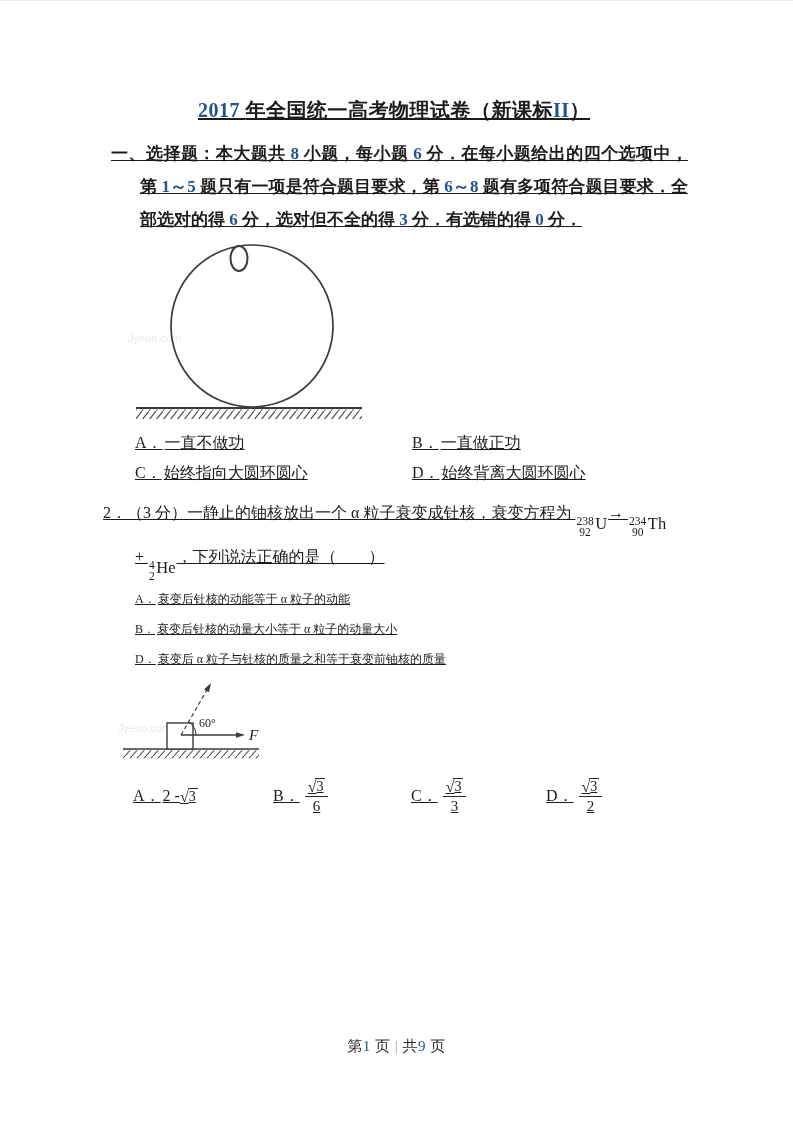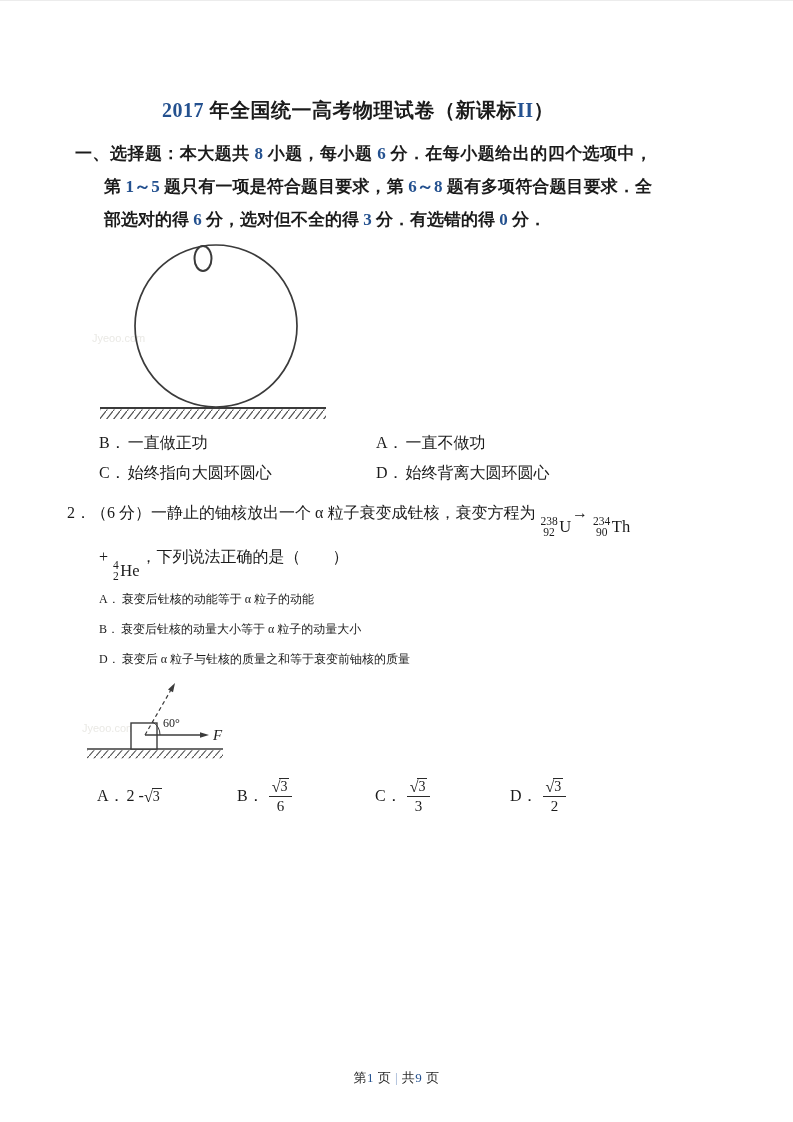--- a/index.html
+++ b/index.html
@@ -1,18 +1,18 @@
 <!DOCTYPE html>
 <html><head>
 <meta charset="utf-8">
 <style>
   html,body{margin:0;padding:0;background:#fff;}
   body{width:793px;height:1122px;font-family:"Liberation Serif","DejaVu Serif",serif;color:#1b1b1b;}
   .page{position:relative;width:793px;height:1122px;overflow:hidden;background:#ffffff;border-top:1px solid #ececec;box-sizing:border-box;}
-  .content{width:588px;margin-left:64px;}
+  .content{width:588px;margin-left:100px;text-decoration:underline;}
 
   .title{margin:0;padding-top:94px;font-size:20px;line-height:30px;font-weight:bold;text-align:center;letter-spacing:.5px;}
 
   .section-heading{margin:12px 0 0;font-size:17px;font-weight:bold;line-height:33px;padding-left:40px;text-indent:-29px;text-align:justify;}
 
   .qtext{margin:3px 0 0;font-size:16px;line-height:31px;padding-left:35px;text-indent:-32px;text-align:justify;}
   .q2line{margin:0;font-size:16px;line-height:38px;padding-left:35px;}
   .q2line.first{margin-top:6px;padding-left:3px;}
 
   .seg-num{color:#24518f;}
@@ -21,40 +21,40 @@
   .fig1{display:block;margin:4px 0 0 28px;}
   .fig3{display:block;margin:2px 0 0 18px;}
   .wm{fill:#eae9e5;font-size:11px;font-family:"Liberation Sans",sans-serif;}
   .fig-label{fill:#1d1d1d;font-size:12px;font-family:"Liberation Serif",serif;}
   .fig-label.force{font-size:15px;font-style:italic;}
 
   .opts-2col{display:grid;grid-template-columns:277px 1fr;padding-left:35px;margin-top:2px;font-size:16px;line-height:30px;}
   .opts-1col{padding-left:35px;margin-top:2px;font-size:12px;line-height:30px;}
   .opt{white-space:nowrap;}
 
-  .nuclide{display:inline-flex;align-items:center;vertical-align:-7px;margin:0 1px;}
+  .nuclide{display:inline-flex;align-items:flex-start;vertical-align:-7px;margin:0 1px;}
   .nstack{display:inline-flex;flex-direction:column;align-items:center;font-size:11.5px;line-height:11px;letter-spacing:0;}
   .nsym{font-size:16.5px;margin-left:1.5px;line-height:16px;}
 
   .q3-opts{display:flex;align-items:center;height:52px;padding-left:33px;margin-top:2px;font-size:16px;}
   .q3-opt{display:flex;align-items:center;}
   .q3-opt.a{width:140px;}
   .q3-opt.b{width:138px;}
   .q3-opt.c{width:135px;}
   .olabel{margin-right:2px;}
 
   .sqrt{display:inline-flex;align-items:flex-start;}
   .sqrt .sign{font-size:16px;line-height:17px;}
   .sqrt .rad{border-top:1.4px solid #2a2a2a;font-size:14px;line-height:16px;padding:0 2px 0 1px;margin-left:-1px;}
 
   .frac{display:inline-flex;flex-direction:column;align-items:center;vertical-align:middle;margin-left:3px;}
   .frac .ftop{display:inline-flex;align-items:flex-start;border-bottom:1.3px solid #2a2a2a;padding:0 3px 1px;}
   .frac .fbot{font-size:15px;line-height:18px;}
 
-  .footer{position:absolute;left:0;right:0;top:1036px;text-align:center;font-size:13px;color:#2b2b2b;letter-spacing:.5px;margin-top:32px;}
+  .footer{position:absolute;left:0;right:0;top:1036px;text-align:center;font-size:15px;color:#2b2b2b;letter-spacing:.5px;}
 </style>
 </head>
 <body>
 
 <div class="page">
   <div class="content">
 
     <h1 class="title"><span class="seg-num">2017 </span><span>年全国统一高考物理试卷（新课标</span><span class="seg-num">II</span><span>）</span></h1>
 
     <p class="section-heading"><span>一、选择题：本大题共 </span><span class="seg-num">8</span><span> 小题，每小题 </span><span class="seg-num">6</span><span> 分．在每小题给出的四个选项中，第 </span><span class="seg-num">1～5</span><span> 题只有一项是符合题目要求，第 </span><span class="seg-num">6～8</span><span> 题有多项符合题目要求．全部选对的得 </span><span class="seg-num">6</span><span> 分，选对但不全的得 </span><span class="seg-num">3</span><span> 分．有选错的得 </span><span class="seg-num">0</span><span> 分．</span></p>
@@ -68,29 +68,29 @@
           </pattern>
         </defs>
         <text class="wm" x="0" y="102">Jyeoo.com</text>
         <circle cx="124" cy="86" r="81" fill="none" stroke="#3b3b3b" stroke-width="1.7"></circle>
         <ellipse cx="111" cy="18.5" rx="8.5" ry="12.5" fill="#ffffff" stroke="#3b3b3b" stroke-width="2"></ellipse>
         <line x1="8" y1="168" x2="234" y2="168" stroke="#3b3b3b" stroke-width="1.8"></line>
         <rect x="8" y="169.5" width="226" height="9.5" fill="url(#hatch1)"></rect>
       </svg>
 
       <div class="opts-2col">
+        <div class="opt"><span class="olabel">A．</span><span>一直不做功</span></div>
         <div class="opt"><span class="olabel">B．</span><span>一直做正功</span></div>
-        <div class="opt"><span class="olabel">A．</span><span>一直不做功</span></div>
         <div class="opt"><span class="olabel">C．</span><span>始终指向大圆环圆心</span></div>
         <div class="opt"><span class="olabel">D．</span><span>始终背离大圆环圆心</span></div>
       </div>
     </div>
 
     <div>
-      <p class="q2line first"><span>2．</span><span>（6 分）一静止的铀核放出一个 α 粒子衰变成钍核，衰变方程为 </span><span class="nuclide">
+      <p class="q2line first"><span>2．</span><span>（3 分）一静止的铀核放出一个 α 粒子衰变成钍核，衰变方程为 </span><span class="nuclide">
             <span class="nstack">
               <span>238</span>
               <span>92</span>
             </span>
             <span class="nsym">U</span>
           </span><span>→ </span><span class="nuclide">
             <span class="nstack">
               <span>234</span>
               <span>90</span>
             </span>

